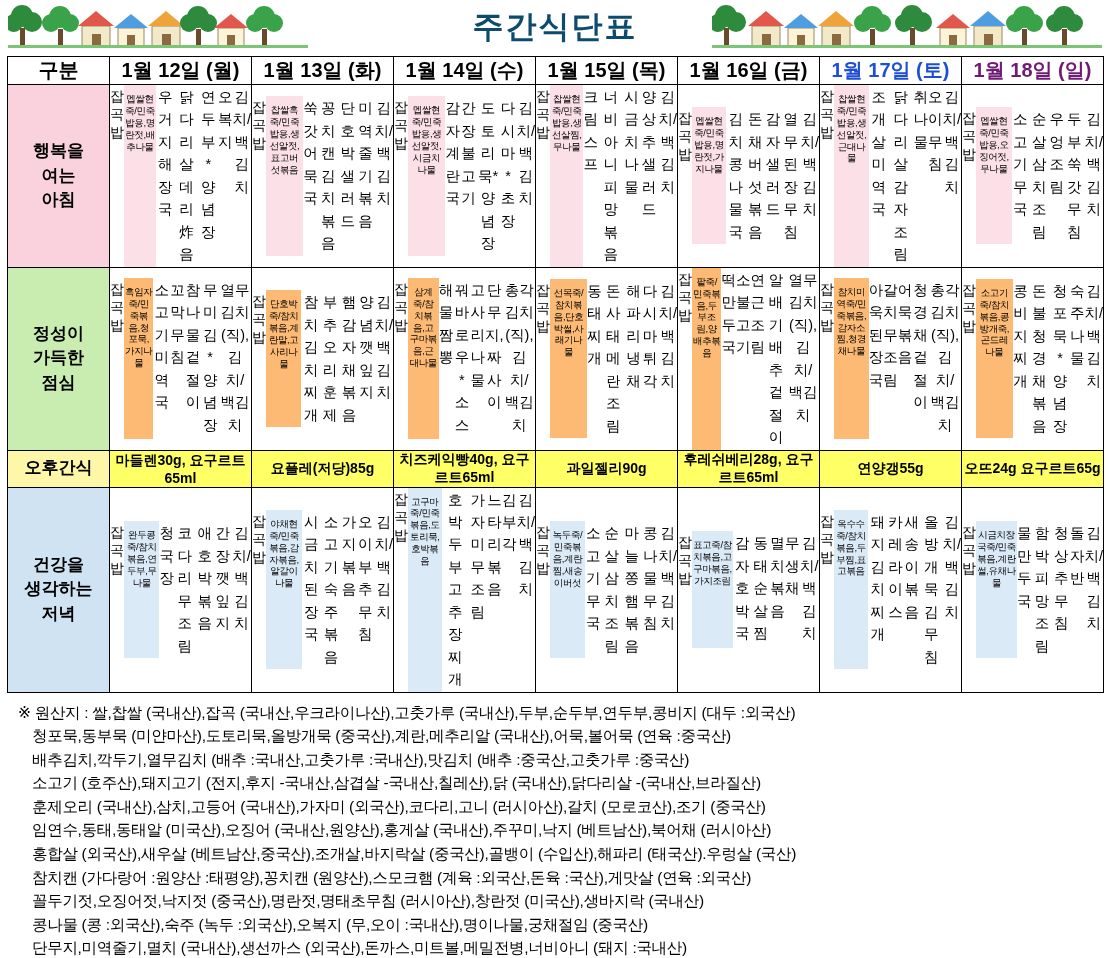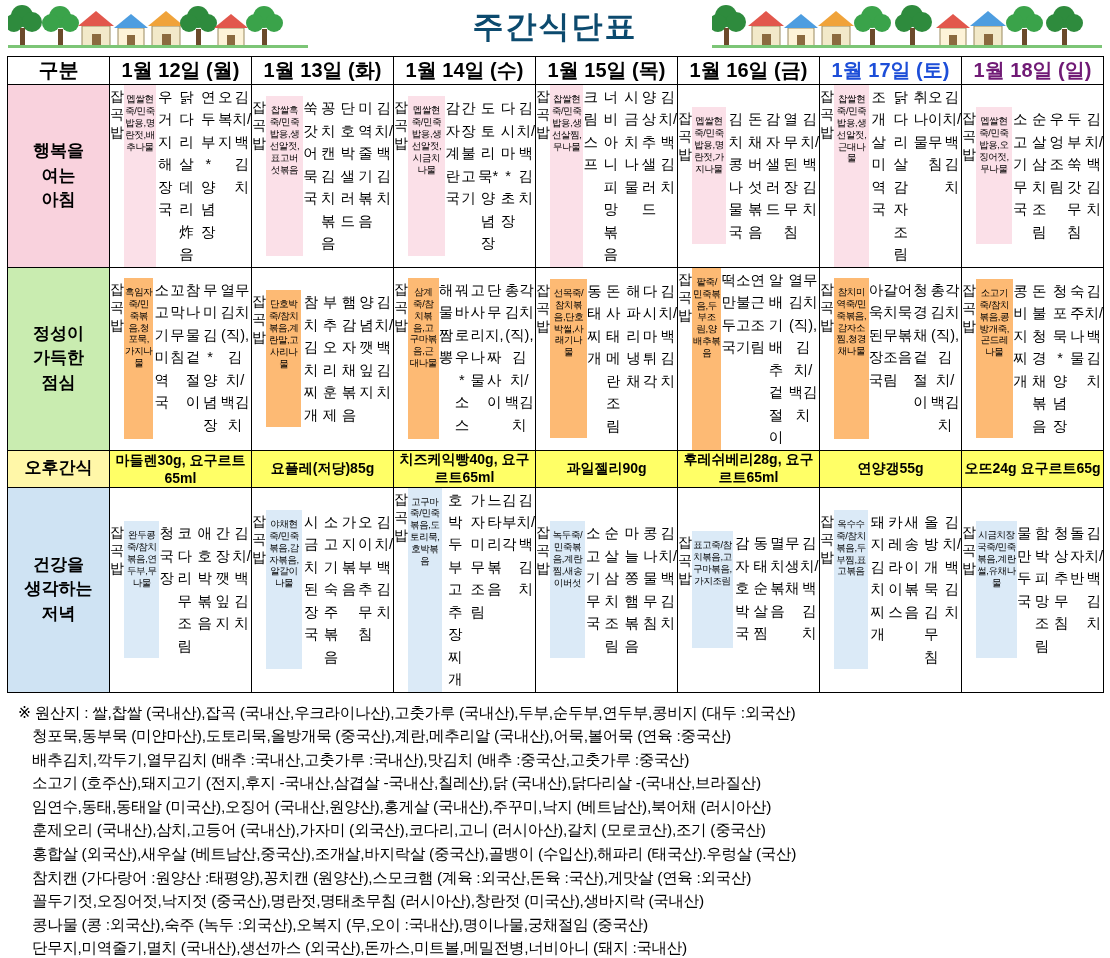--- a/index.html
+++ b/index.html
@@ -506,22 +506,22 @@
         </td>
       </tr>
     </tbody>
   </table>
 
   <div class="origin">
     <div class="line first">※ 원산지 : 쌀,찹쌀 (국내산),잡곡 (국내산,우크라이나산),고춧가루 (국내산),두부,순두부,연두부,콩비지 (대두 :외국산)</div>
     <div class="line indent">청포묵,동부묵 (미얀마산),도토리묵,올방개묵 (중국산),계란,메추리알 (국내산),어묵,볼어묵 (연육 :중국산)</div>
     <div class="line indent">배추김치,깍두기,열무김치 (배추 :국내산,고춧가루 :국내산),맛김치 (배추 :중국산,고춧가루 :중국산)</div>
     <div class="line indent">소고기 (호주산),돼지고기 (전지,후지 -국내산,삼겹살 -국내산,칠레산),닭 (국내산),닭다리살 -(국내산,브라질산)</div>
+    <div class="line indent">훈제오리 (국내산),삼치,고등어 (국내산),가자미 (외국산),코다리,고니 (러시아산),갈치 (모로코산),조기 (중국산)</div>
     <div class="line indent">임연수,동태,동태알 (미국산),오징어 (국내산,원양산),홍게살 (국내산),주꾸미,낙지 (베트남산),북어채 (러시아산)</div>
-    <div class="line indent">훈제오리 (국내산),삼치,고등어 (국내산),가자미 (외국산),코다리,고니 (러시아산),갈치 (모로코산),조기 (중국산)</div>
     <div class="line indent">홍합살 (외국산),새우살 (베트남산,중국산),조개살,바지락살 (중국산),골뱅이 (수입산),해파리 (태국산).우렁살 (국산)</div>
     <div class="line indent">참치캔 (가다랑어 :원양산 :태평양),꽁치캔 (원양산),스모크햄 (계육 :외국산,돈육 :국산),게맛살 (연육 :외국산)</div>
     <div class="line indent">꼴두기젓,오징어젓,낙지젓 (중국산),명란젓,명태초무침 (러시아산),창란젓 (미국산),생바지락 (국내산)</div>
     <div class="line indent">콩나물 (콩 :외국산),숙주 (녹두 :외국산),오복지 (무,오이 :국내산),명이나물,궁채절임 (중국산)</div>
     <div class="line indent">단무지,미역줄기,멸치 (국내산),생선까스 (외국산),돈까스,미트볼,메밀전병,너비아니 (돼지 :국내산)</div>
     <div class="line indent">비엔나,함박스테이크 (돼지고기,닭고기 :국내산),수제비 -밀가루 (밀 :호주산,미국산)</div>
   </div>
 
 </div>
 

